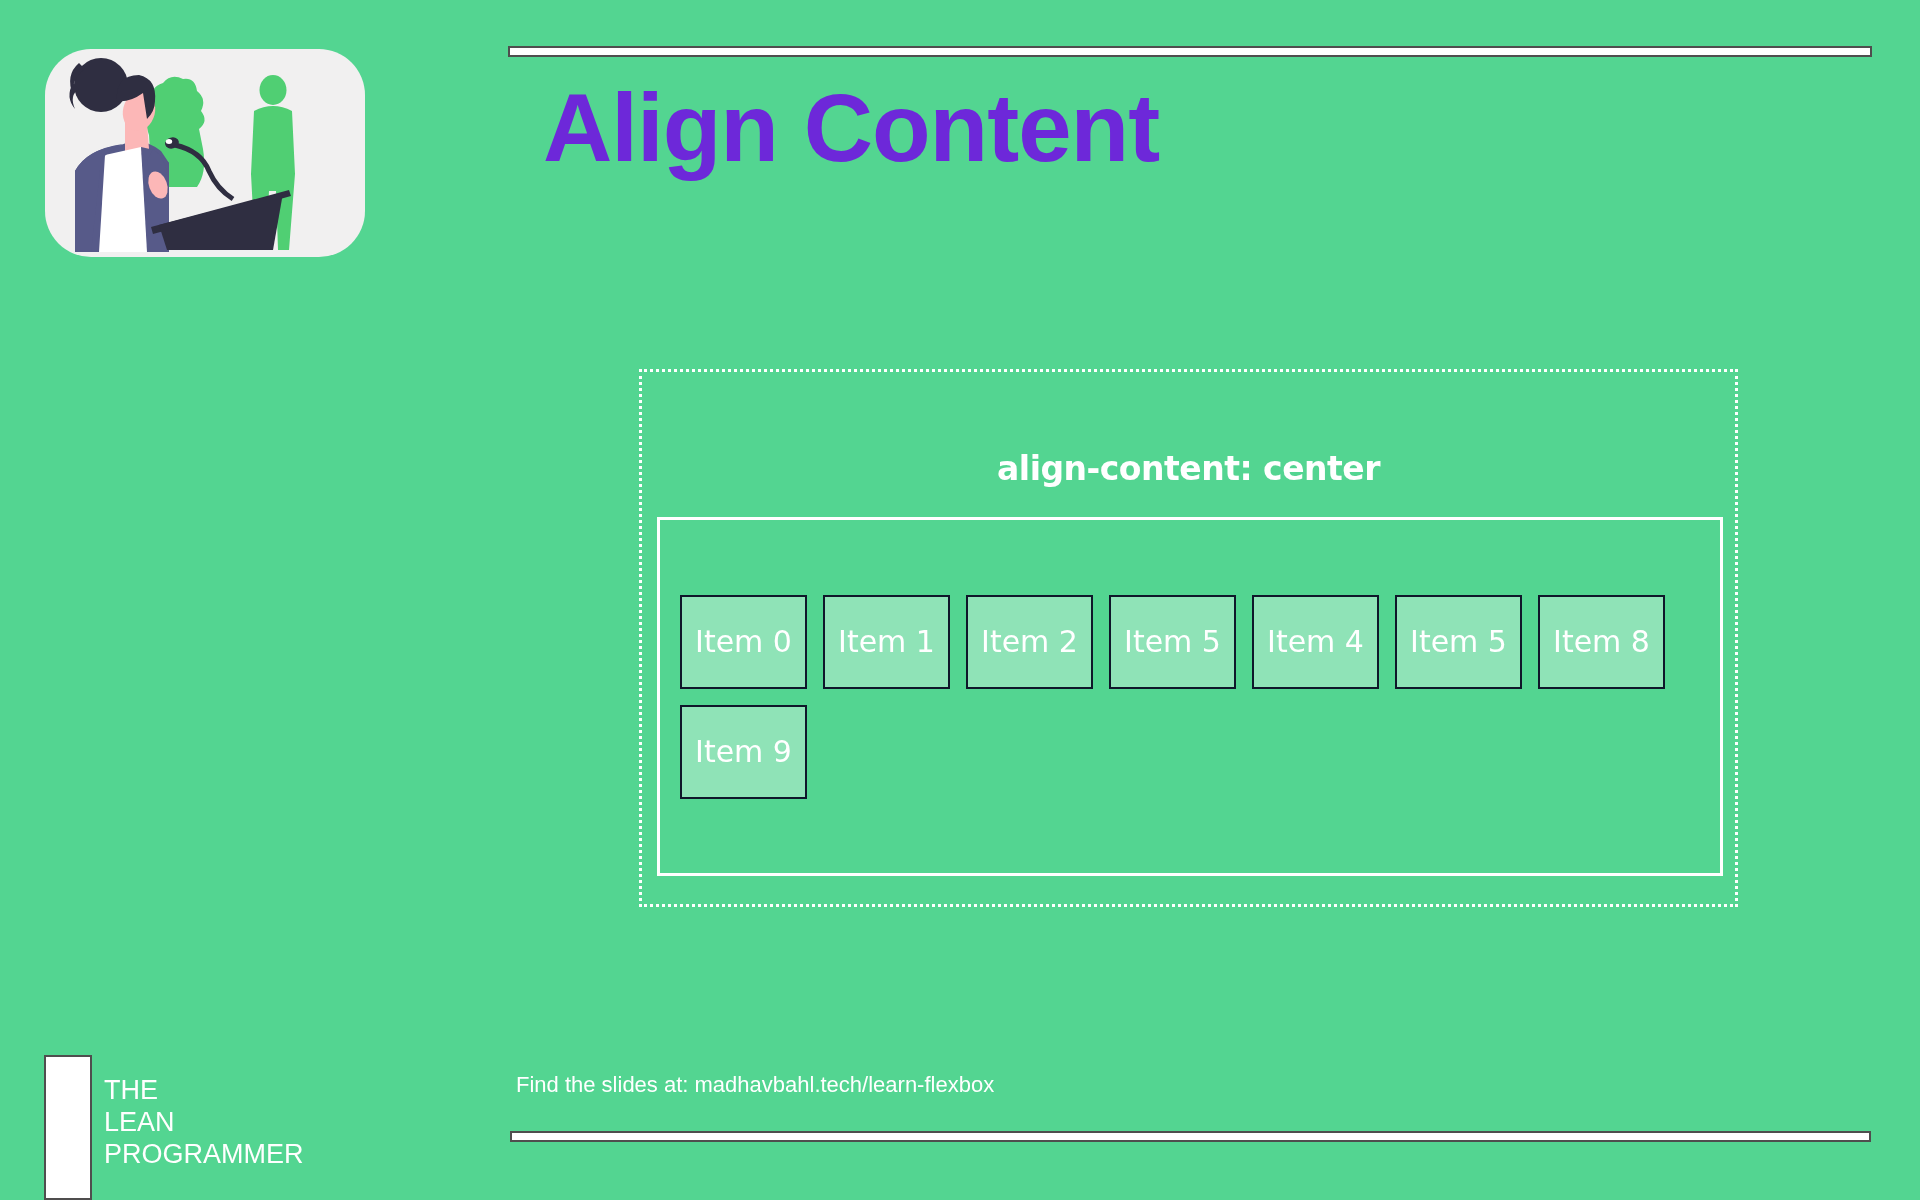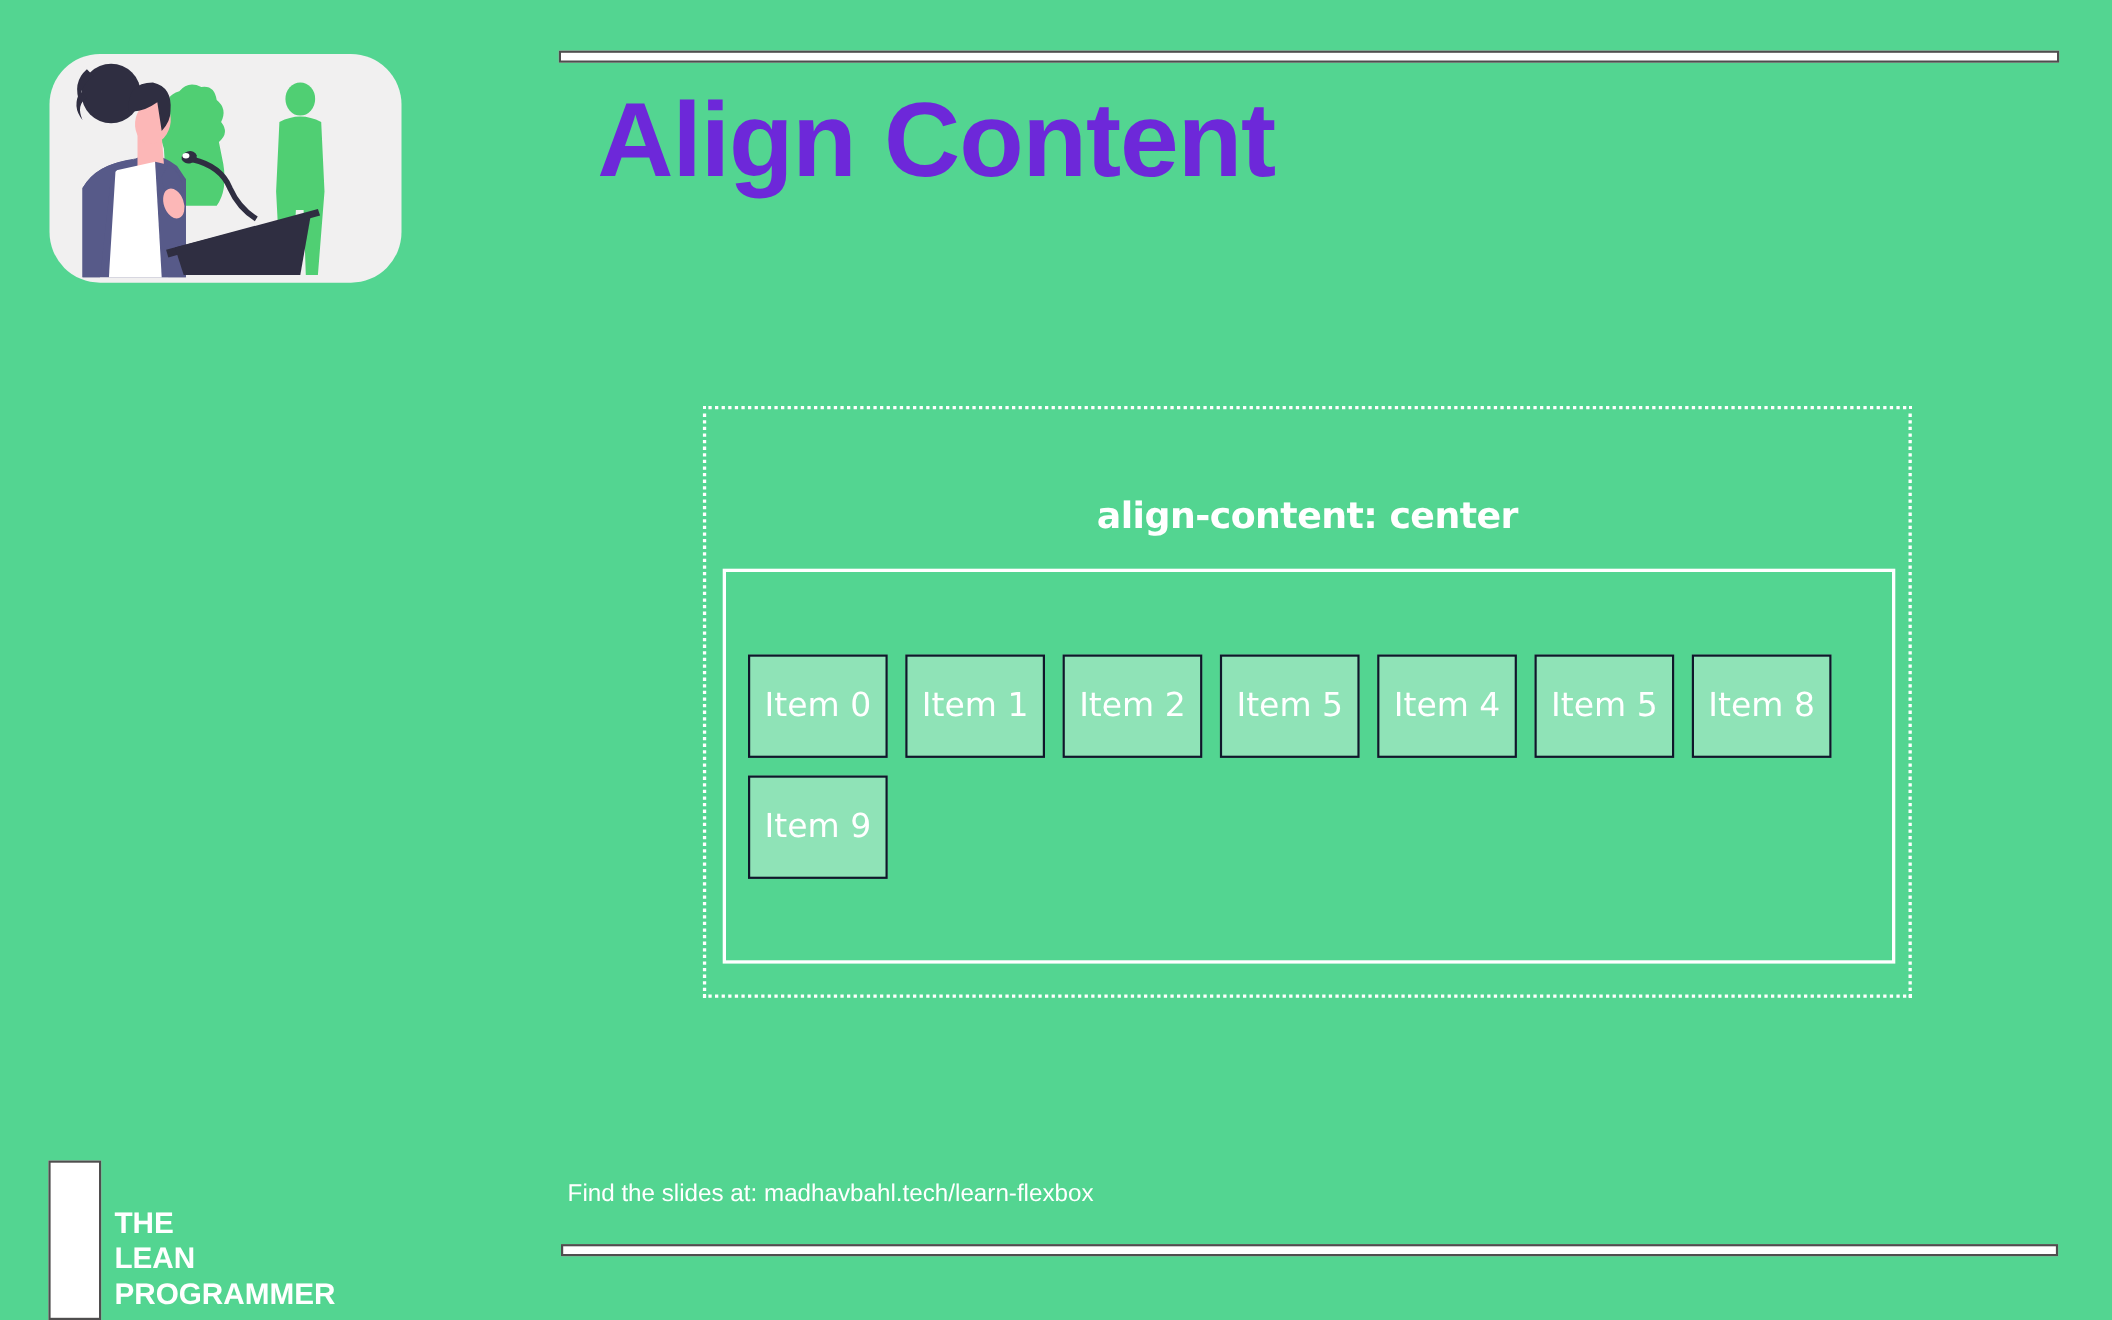--- a/index.html
+++ b/index.html
@@ -50,22 +50,22 @@
     color:#ffffff;font-size:30px;
     font-family:"DejaVu Sans",sans-serif;
     white-space:nowrap;
   }
   
   .logo-rect{
     position:absolute;left:44px;top:1055px;width:48px;height:145px;
     background:#ffffff;border:2px solid #4f4e4e;box-sizing:border-box;
   }
   .logo-text{
-    position:absolute;left:104px;top:1096px;
-    color:#ffffff;font-size:27px;font-weight:700;line-height:32px;
+    position:absolute;left:104px;top:1074px;
+    color:#ffffff;font-size:27px;font-weight:400;line-height:32px;
   }
   .footer-note{
     position:absolute;left:516px;top:1072px;
     color:#ffffff;font-size:22px;font-weight:400;white-space:nowrap;
   }
   .bottom-bar{
     position:absolute;left:510px;top:1131px;width:1357px;height:7px;
     background:#ffffff;border:2px solid #4f4e4e;box-sizing:content-box;
   }
 </style>

